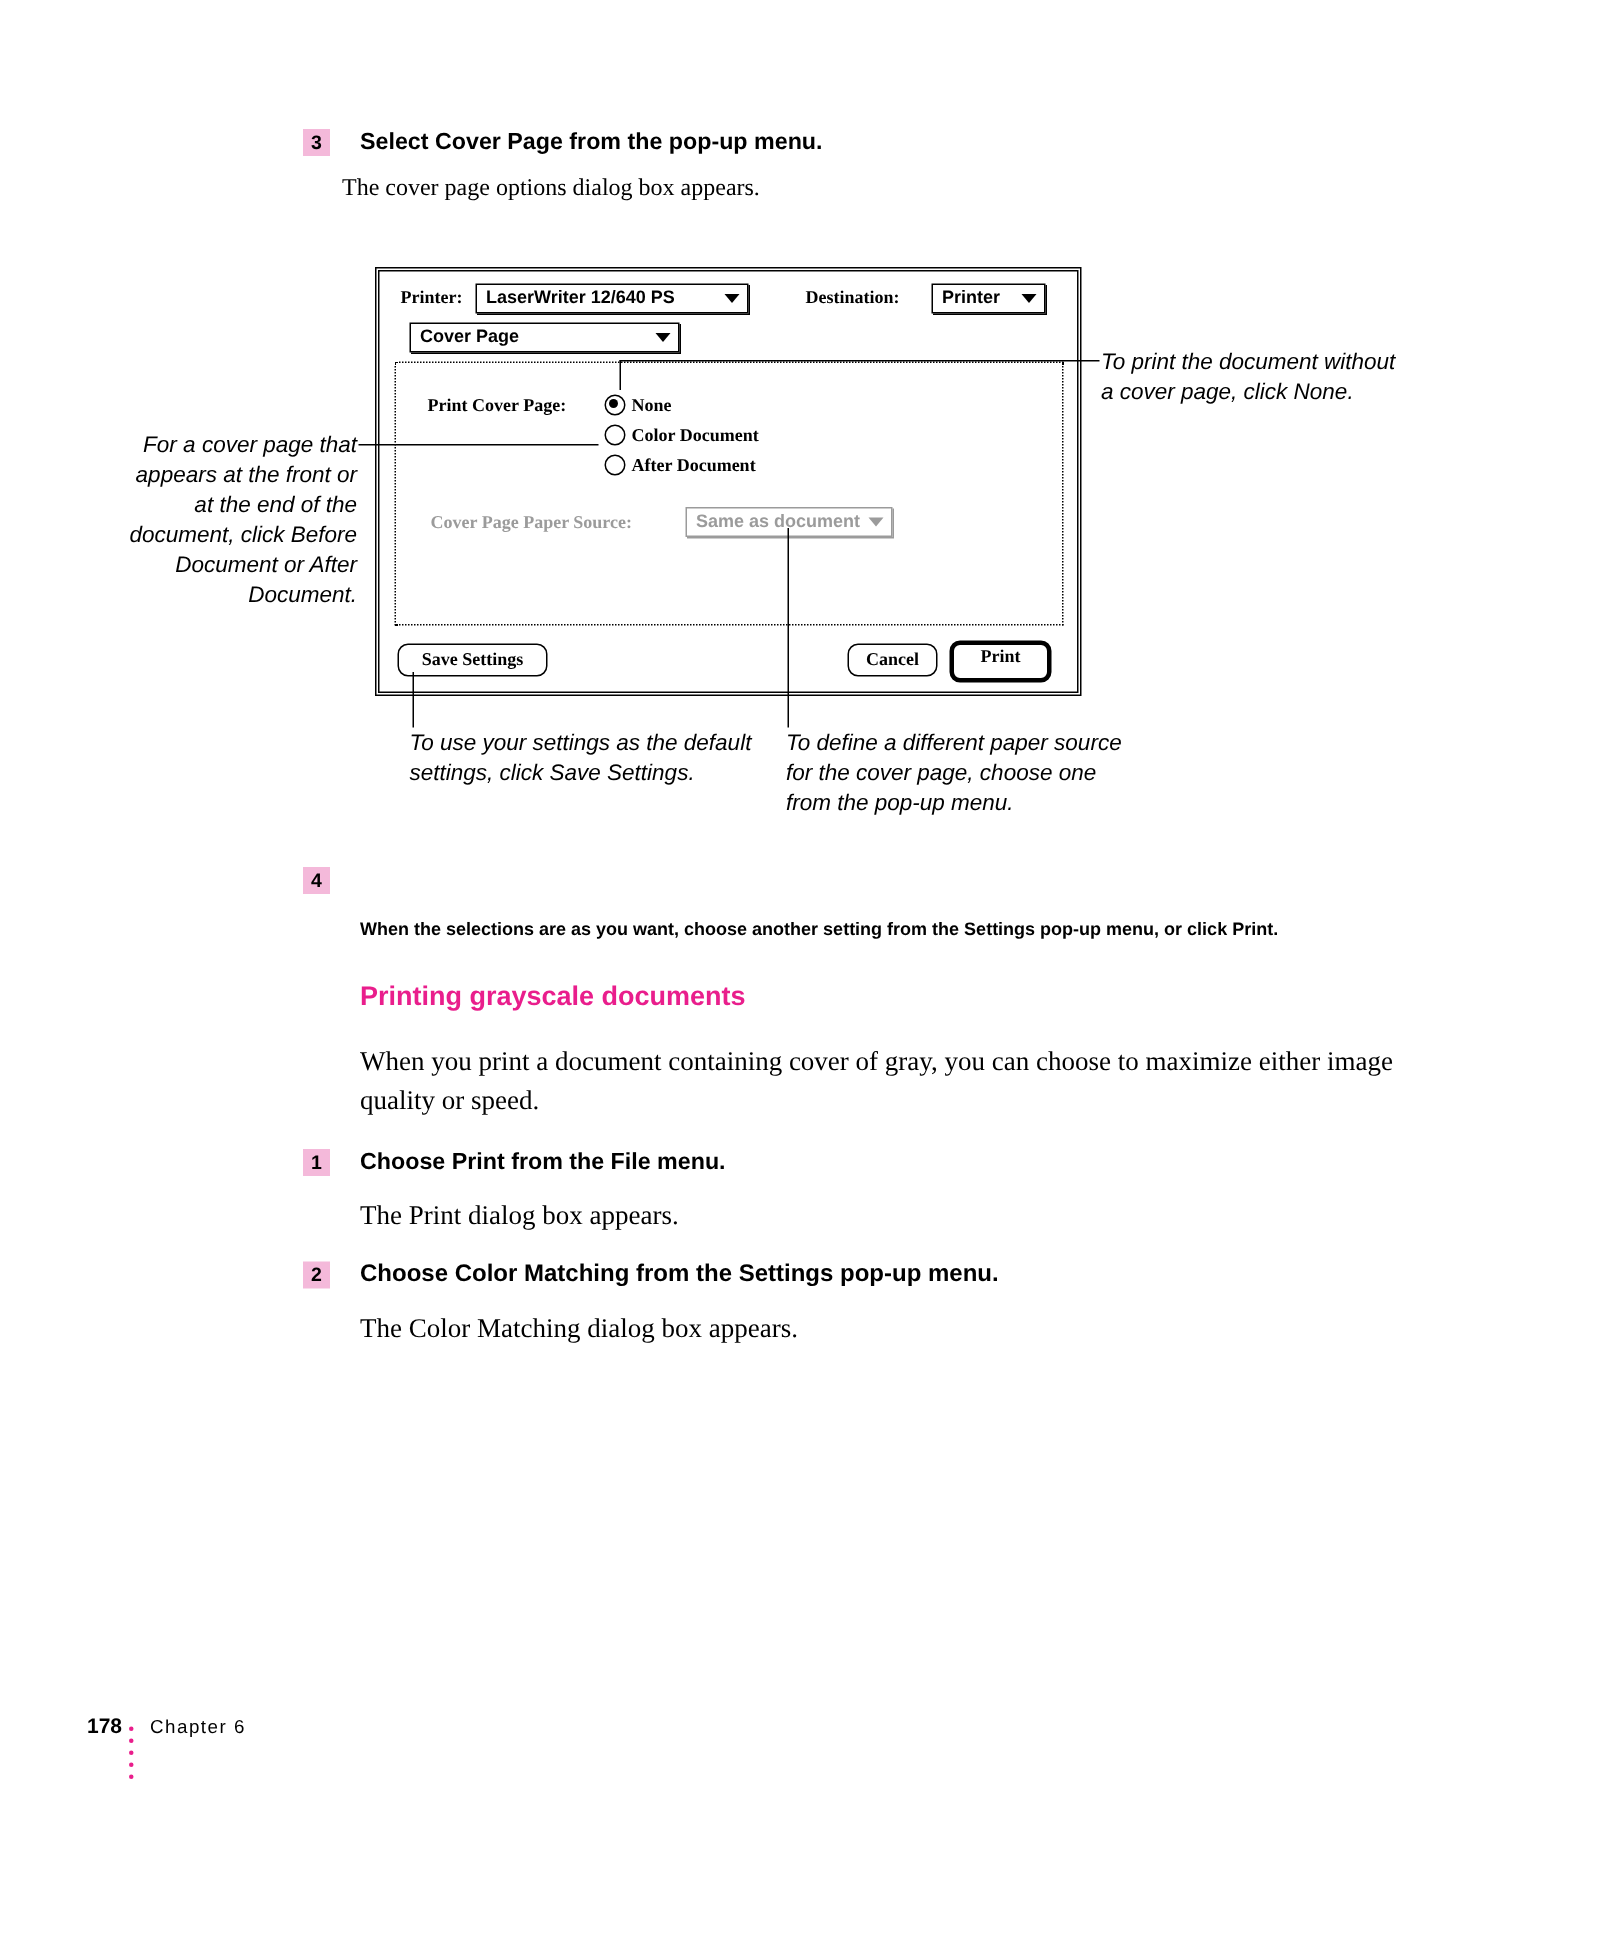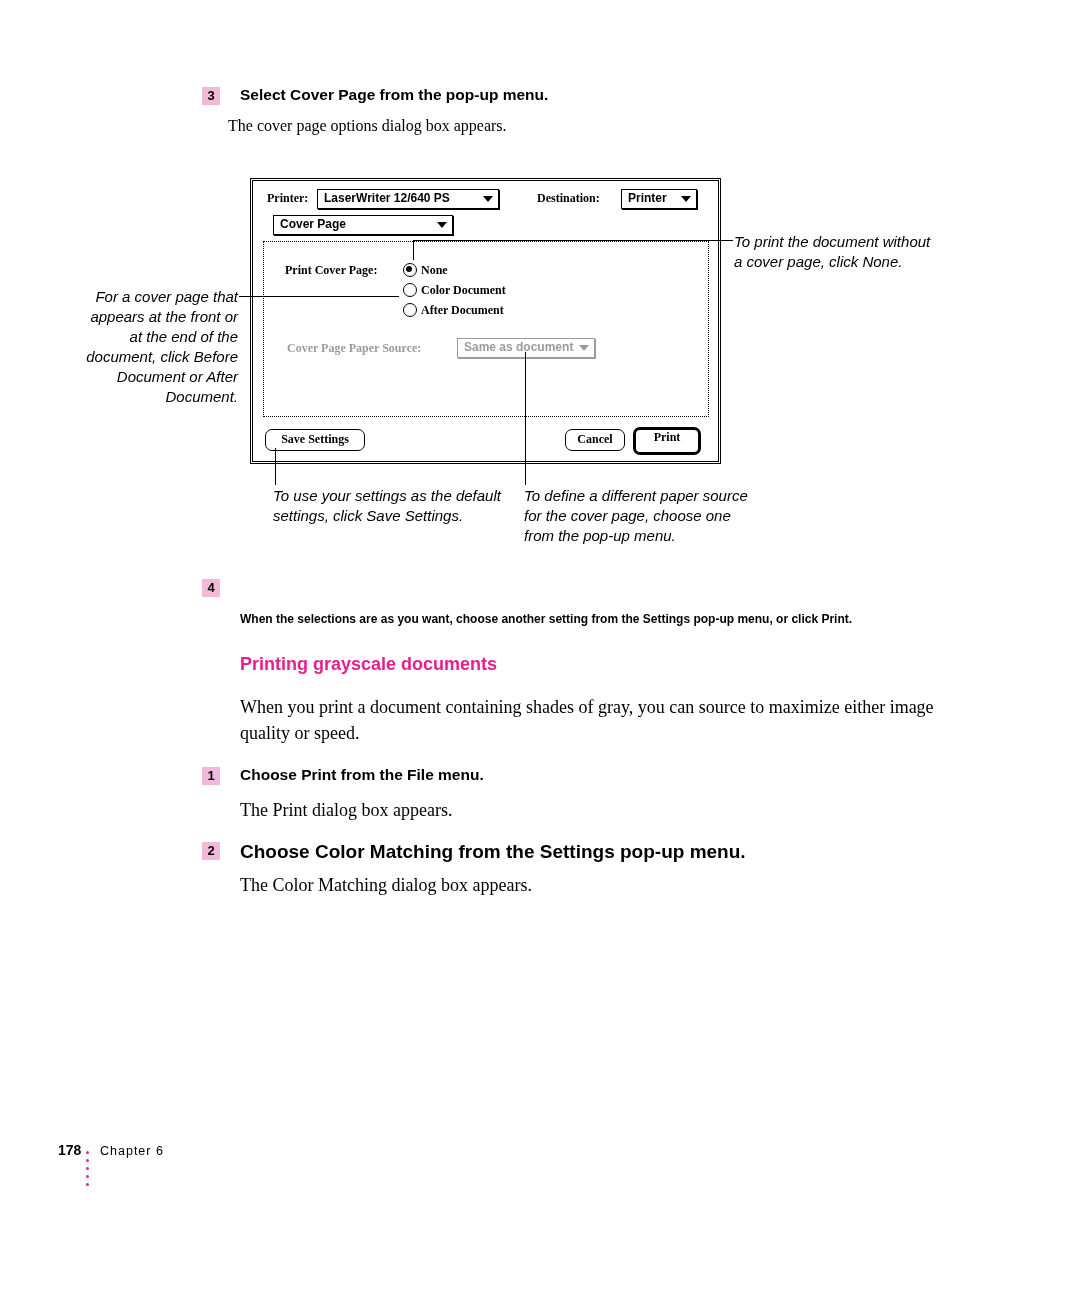--- a/index.html
+++ b/index.html
@@ -98,32 +98,32 @@
 
   <div class="callout" style="left:524px;top:486px;width:240px;">To define a different paper source for the cover page, choose one from the pop-up menu.</div>
   <div class="vline" style="left:525px;top:352px;height:133px;"></div>
 
   <div style="position:absolute;left:202px;top:578px;">
     <span class="step-num pink-bg">4</span>
   </div>
   <div class="sans bold" style="position:absolute;left:240px;top:578px;width:660px;font-size:12px;line-height:24px;margin-top:29px;">When the selections are as you want, choose another setting from the Settings pop-up menu, or click Print.</div>
 
   <div class="sans bold pink" style="position:absolute;left:240px;top:654px;font-size:18px;">Printing grayscale documents</div>
-  <div style="position:absolute;left:240px;top:694px;width:700px;font-size:18px;line-height:26px;">When you print a document containing shades of gray, you can source to maximize either image quality or speed.</div>
+  <div style="position:absolute;left:240px;top:694px;width:700px;font-size:18px;line-height:26px;">When you print a document containing cover of gray, you can choose to maximize either image quality or speed.</div>
 
   <div style="position:absolute;left:202px;top:766px;">
     <span class="step-num pink-bg">1</span>
   </div>
   <div class="sans bold" style="position:absolute;left:240px;top:766px;font-size:15.5px;">Choose Print from the File menu.</div>
   <div style="position:absolute;left:240px;top:800px;font-size:18px;">The Print dialog box appears.</div>
 
   <div style="position:absolute;left:202px;top:841px;">
     <span class="step-num pink-bg">2</span>
   </div>
-  <div class="sans bold" style="position:absolute;left:240px;top:841px;font-size:19px;">Choose Color Matching from the Settings pop-up menu.</div>
+  <div class="sans bold" style="position:absolute;left:240px;top:841px;font-size:16px;">Choose Color Matching from the Settings pop-up menu.</div>
   <div style="position:absolute;left:240px;top:875px;font-size:18px;">The Color Matching dialog box appears.</div>
 
   <div class="sans bold" style="position:absolute;left:58px;bottom:138px;font-size:14px;">178</div>
   <div class="footer-dots">
     <div></div>
       <div></div>
       <div></div>
       <div></div>
       <div></div>
   </div>

